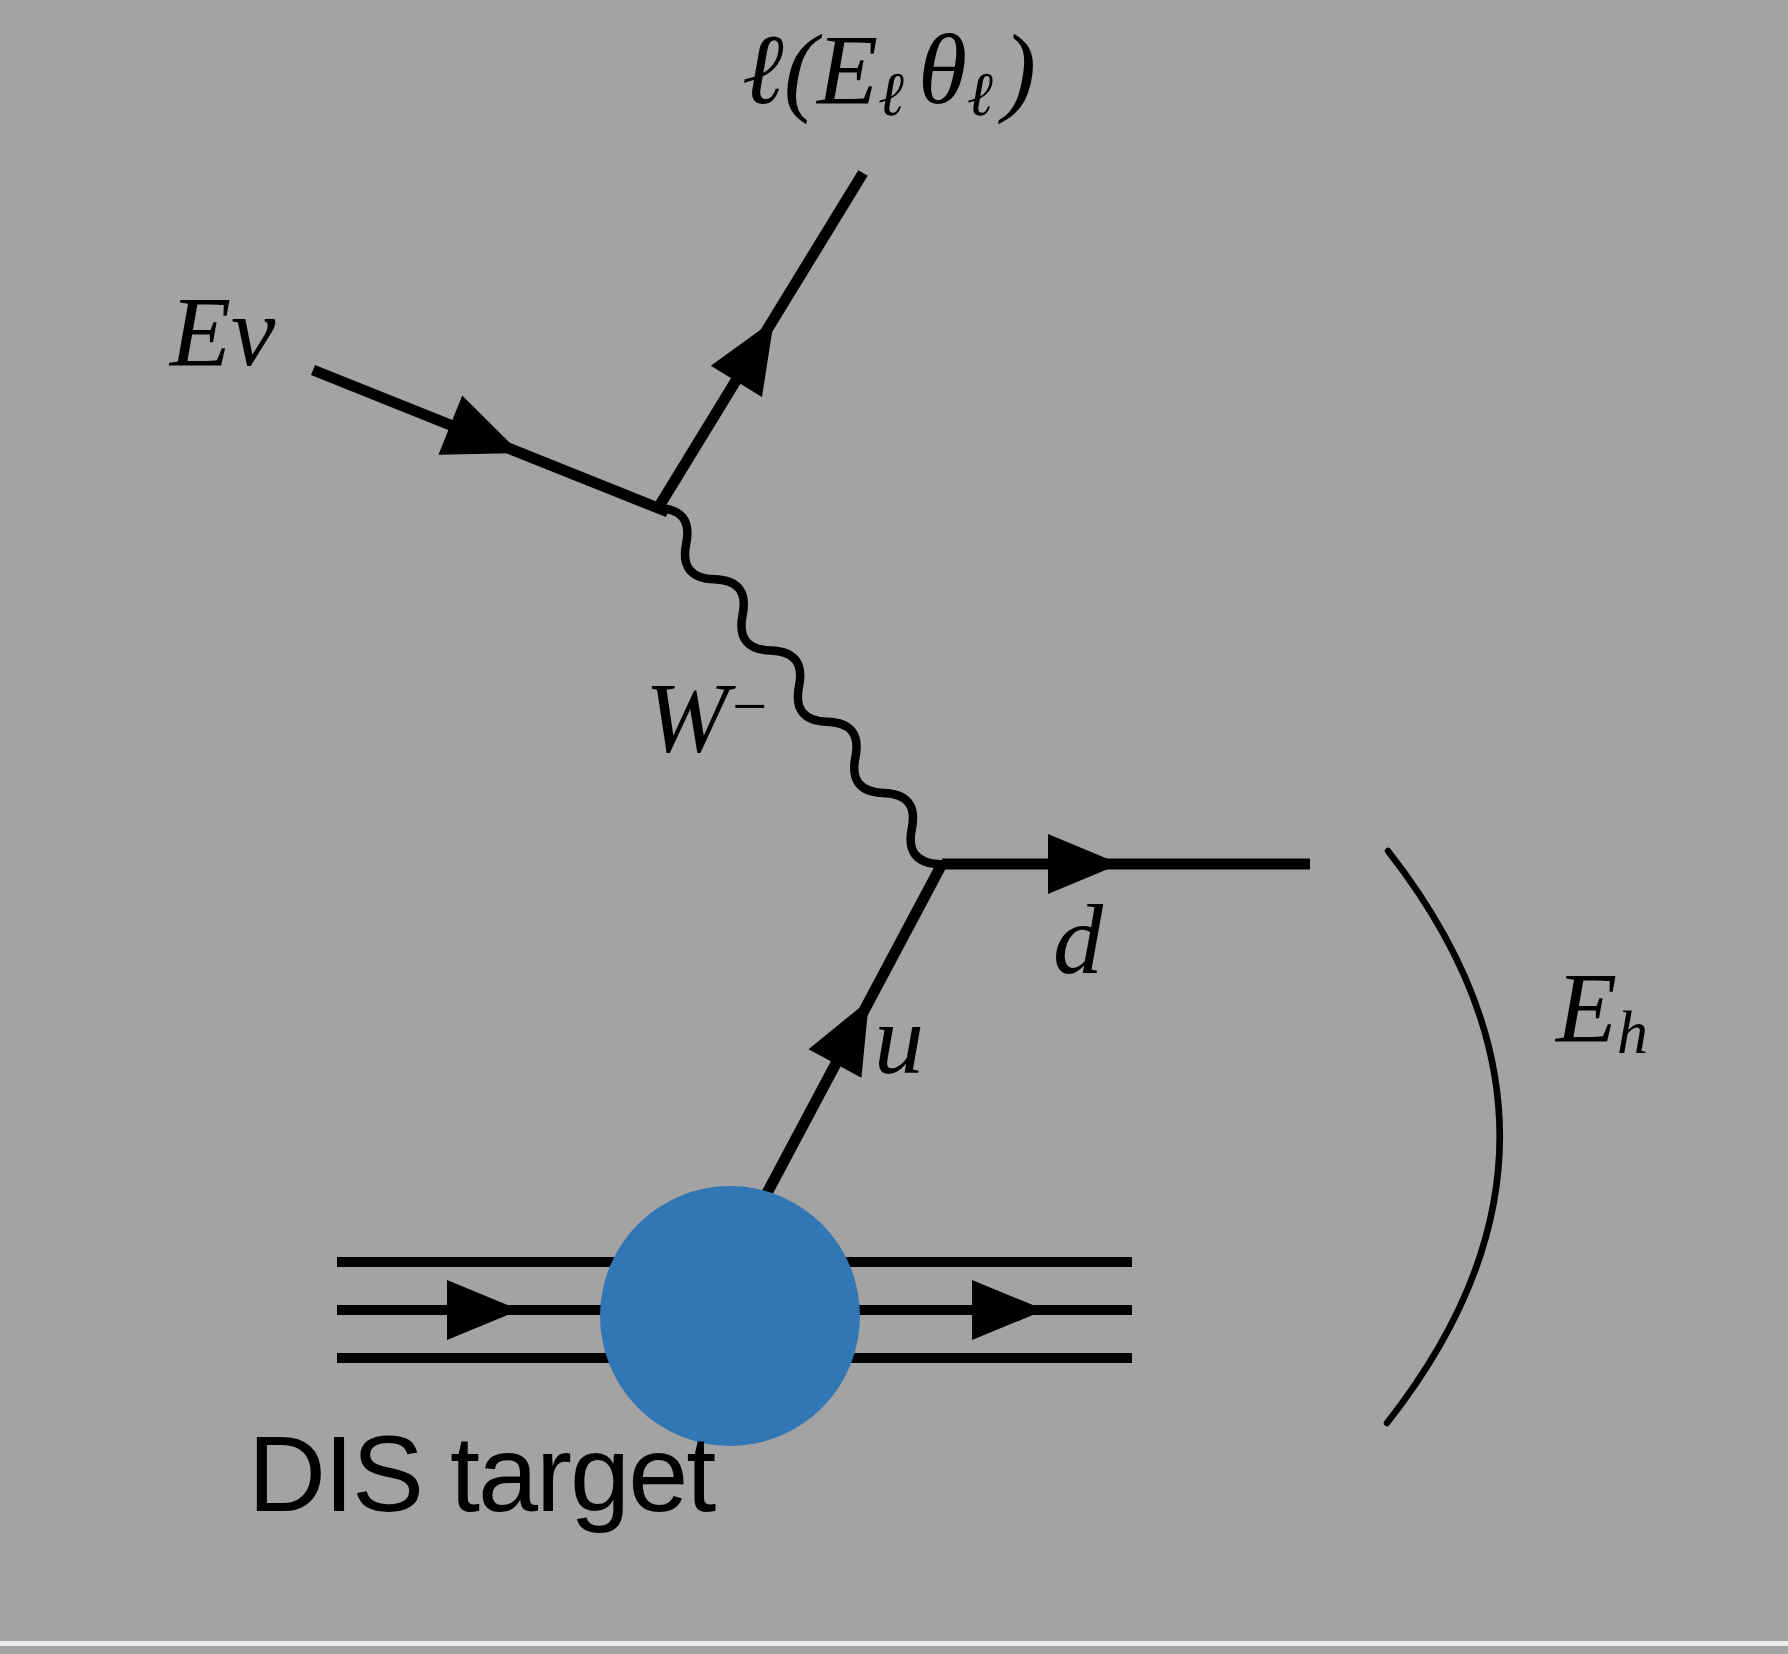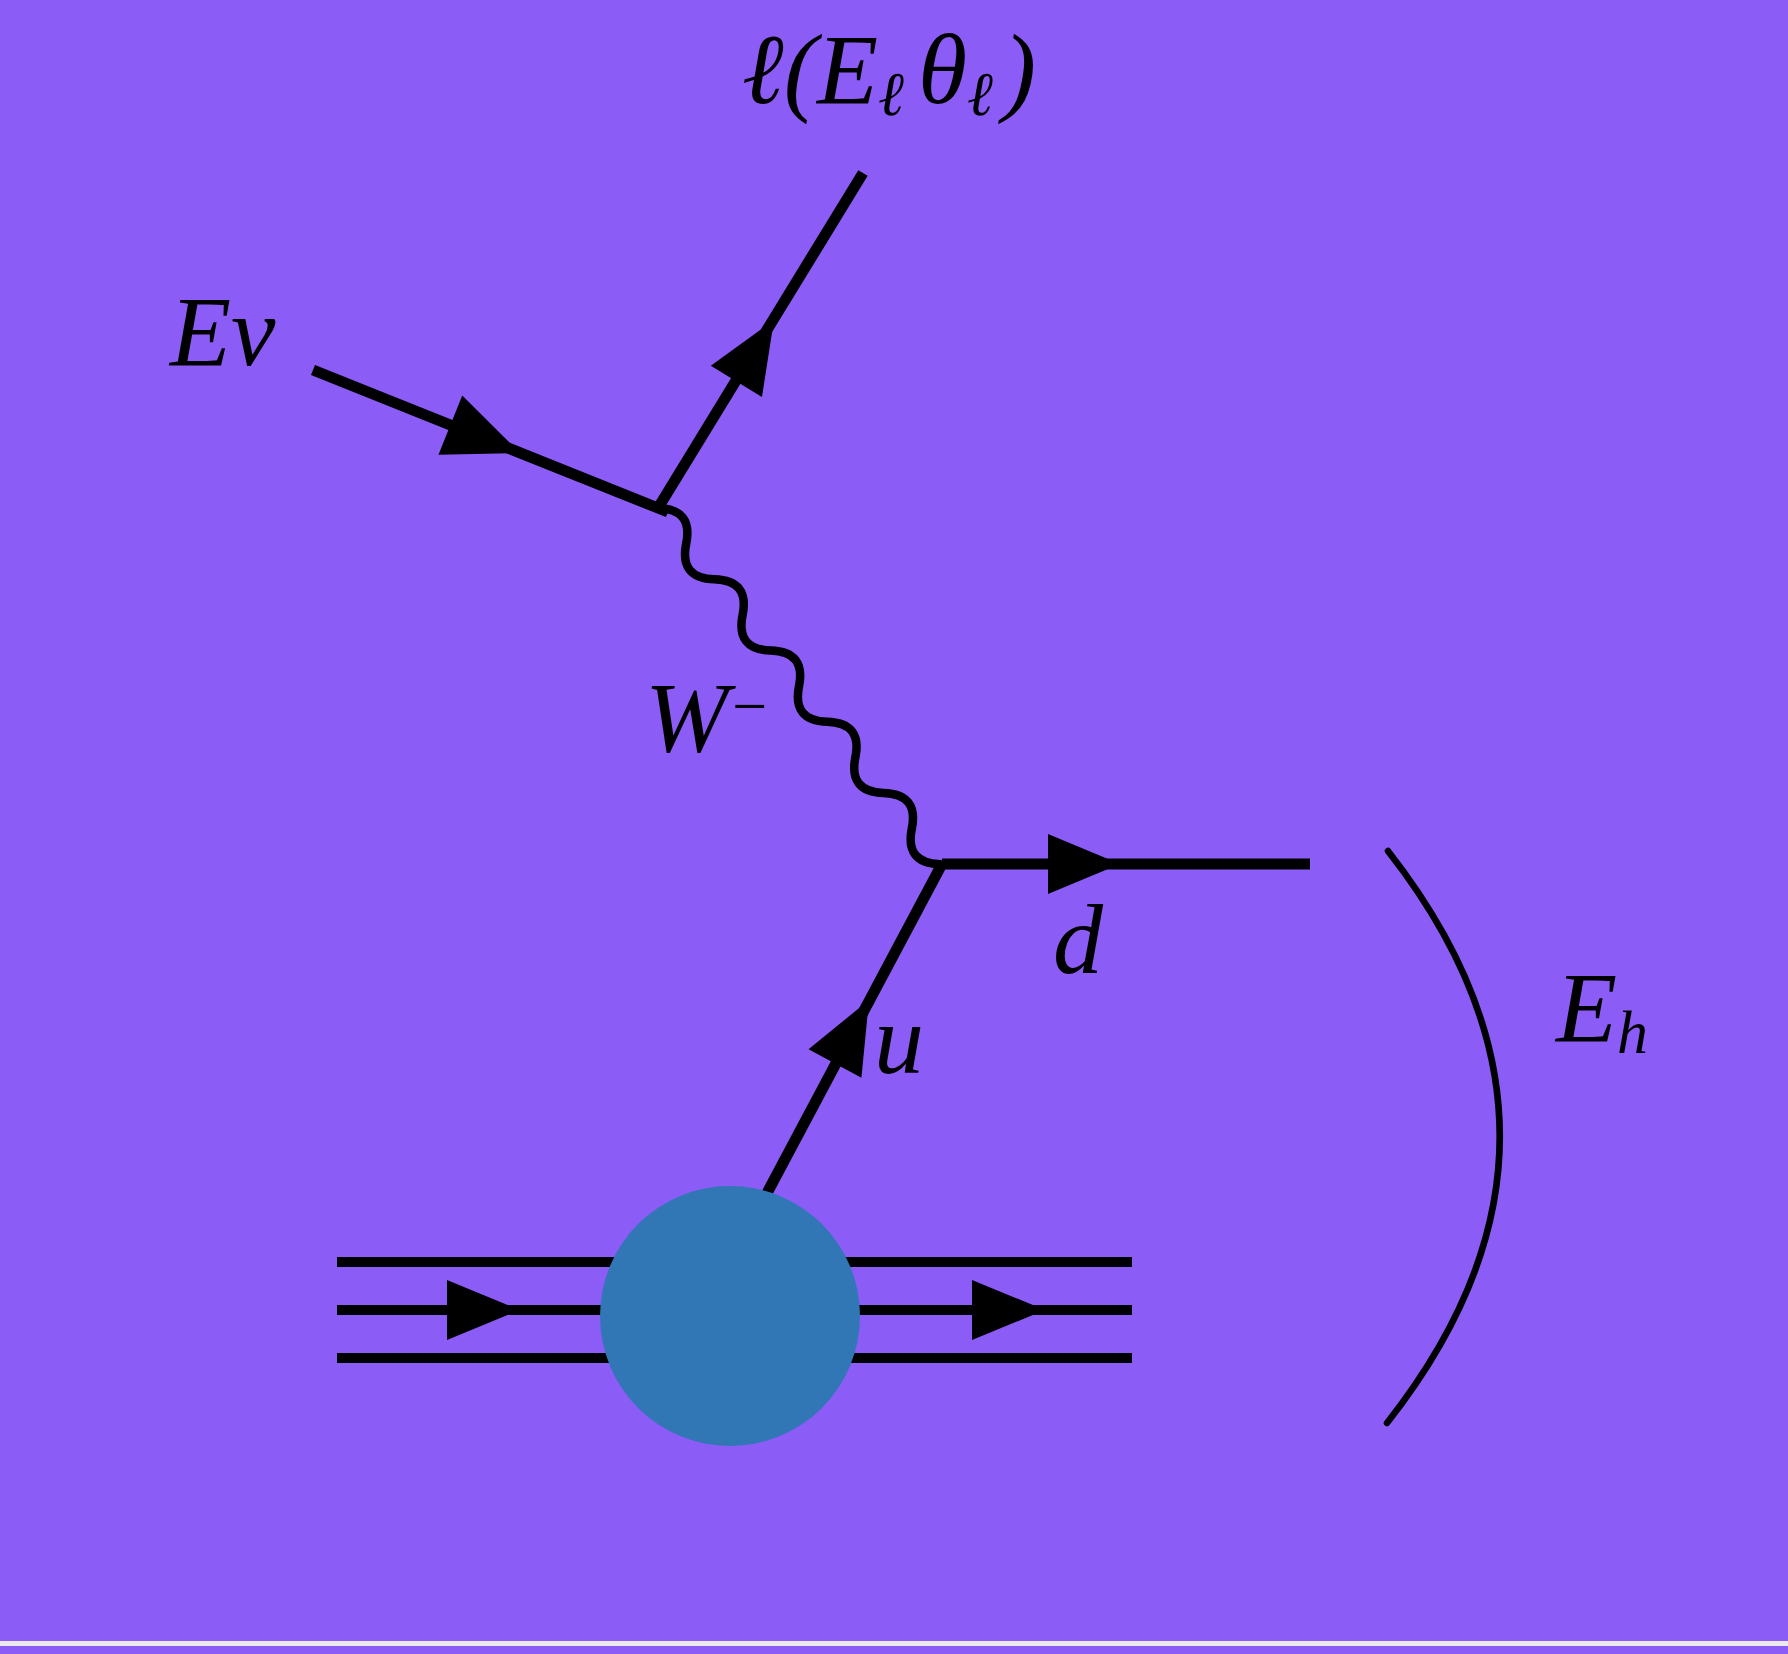--- a/index.html
+++ b/index.html
@@ -1,20 +1,20 @@
 <!DOCTYPE html>
 <html><head>
 <meta charset="utf-8">
 <style>
   html, body { margin: 0; padding: 0; background: #ffffff; }
   .canvas {
     position: relative;
     width: 1788px;
     height: 1654px;
-    background: #8b5cf6;
+    background: #a3a3a3;
     overflow: hidden;
     font-family: "Liberation Serif", "DejaVu Serif", serif;
   }
   svg.diagram { position: absolute; left: 0; top: 0; }
   .lbl {
     position: absolute;
     line-height: 1;
     color: #000;
     white-space: nowrap;
     font-style: italic;
@@ -92,14 +92,17 @@
   </div>
 
   <div class="lbl" style="left:874px; top:990px;">
     <span>u</span>
   </div>
 
   <div class="lbl" style="left:1556px; top:958px;">
     <span>E</span><span class="sub">h</span>
   </div>
 
+  <div class="lbl sans" style="left:248px; top:1420px;">
+    <span>DIS target</span>
+  </div>
 
 </div>
 
 </body></html>

